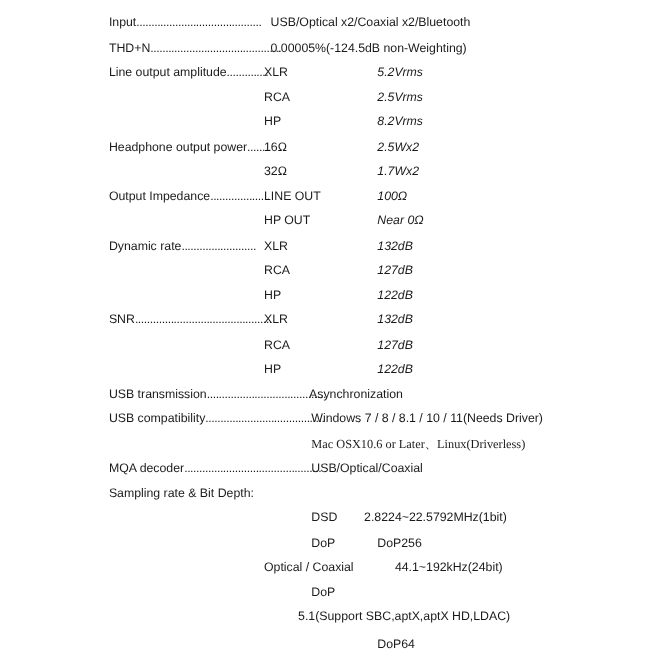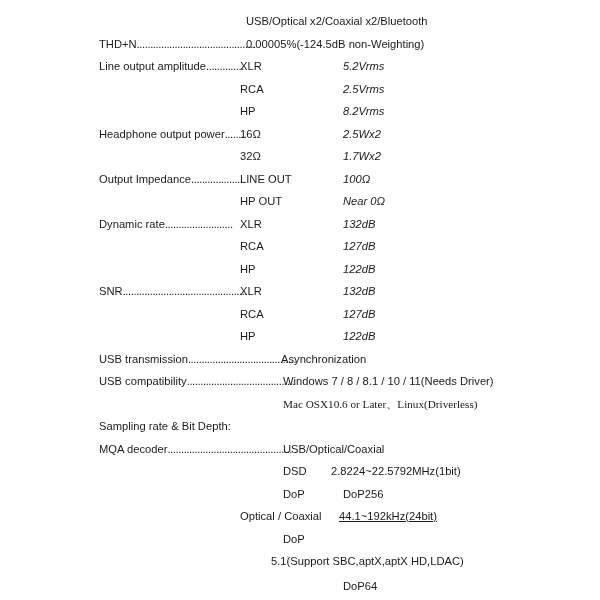--- a/index.html
+++ b/index.html
@@ -63,20 +63,21 @@
     left: 99px;
   }
 </style>
 </head>
 <body>
 
 <div class="sheet">
   <div class="spec-list">
 
     <div class="rowabs">
+      <span class="lead nodots"><span>Input</span><span class="dots">..........................................</span></span>
       <span style="position:absolute; left:246px;">USB/Optical x2/Coaxial x2/Bluetooth</span>
     </div>
 
 
     <div class="rowabs">
       <span class="lead nodots"><span>THD+N</span><span class="dots">............................................</span></span>
       <span style="position:absolute; left:246px;text-align:center;">0.00005%(-124.5dB non-Weighting)</span>
     </div>
 
     <div class="rowabs">
@@ -157,42 +158,42 @@
     <div class="rowabs">
       <span class="lead nodots"><span>USB compatibility</span><span class="dots">........................................</span></span>
       <span style="position:absolute; left:283px;">Windows 7 / 8 / 8.1 / 10 / 11(Needs Driver)</span>
     </div>
 
     <div class="rowabs">
       <span style="position:absolute; left:283px;font-family:Liberation Serif, serif;">Mac OSX10.6 or Later、Linux(Driverless)</span>
     </div>
 
     <div class="rowabs">
-      <span class="section-title">Sampling rate &amp; Bit Depth:</span>
-    </div>
-
-    <div class="rowabs">
       <span class="lead nodots"><span>MQA decoder</span><span class="dots">..............................................</span></span>
       <span style="position:absolute; left:283px;">USB/Optical/Coaxial</span>
+    </div>
+
+    <div class="rowabs">
+      <span class="section-title">Sampling rate &amp; Bit Depth:</span>
     </div>
 
     <div class="rowabs">
       <span class="col-b"></span>
       <span class="col-c">DSD</span>
       <span style="position:absolute; left:331px;">2.8224~22.5792MHz(1bit)</span>
     </div>
     <div class="rowabs">
       <span class="col-b"></span>
       <span class="col-c">DoP</span>
       <span style="position:absolute; left:343px;">DoP256</span>
     </div>
     <div class="rowabs">
       <span class="col-b">Optical / Coaxial</span>
       <span class="col-c"></span>
-      <span style="position:absolute; left:339px;text-decoration:underline;">44.1~192kHz(24bit)</span>
+      <span style="position:absolute; left:359px;">44.1~192kHz(24bit)</span>
     </div>
     <div class="rowabs">
       <span class="col-b"></span>
       <span class="col-c">DoP</span>
       <span style="position:absolute; left:343px;margin-top:47px;">DoP64</span>
     </div>
 
     <div class="rowabs">
       <span class="lead nodots"></span>
       <span style="position:absolute; left:271px;">5.1(Support SBC,aptX,aptX HD,LDAC)</span>

